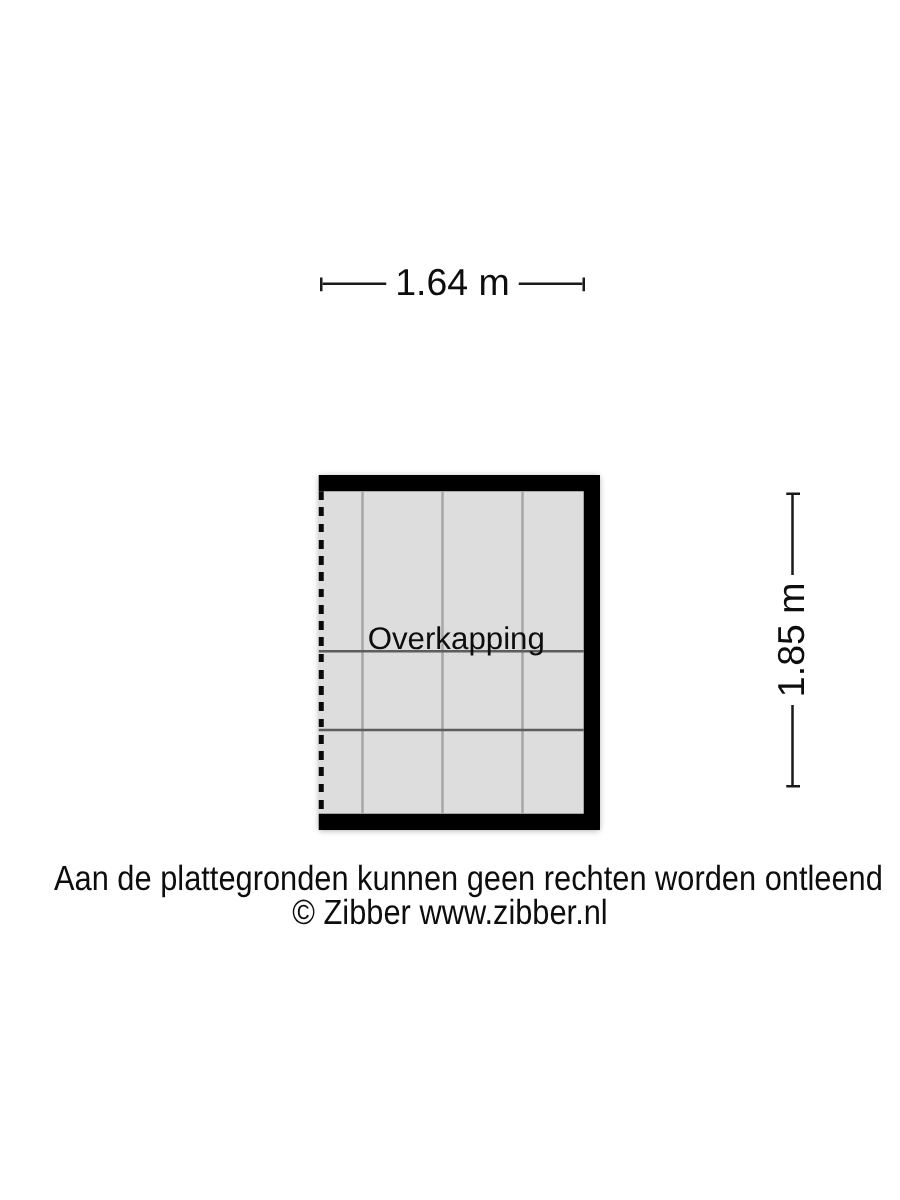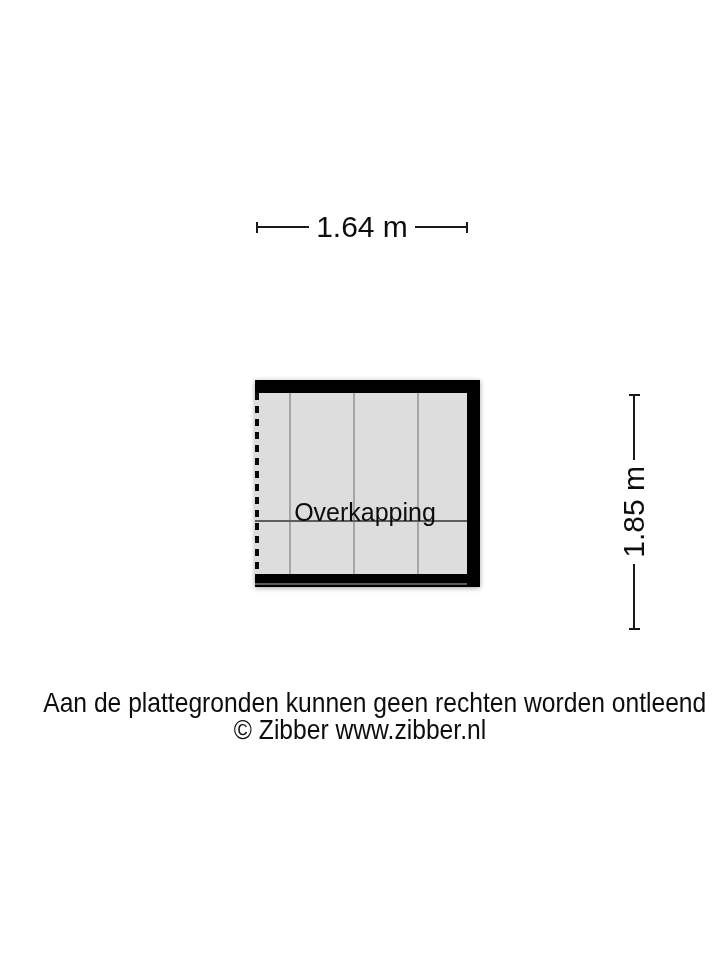--- a/index.html
+++ b/index.html
@@ -24,21 +24,21 @@
   .dim-h .seg { flex: 1; height: 2px; background: #1a1a1a; }
   .dim-text {
     font-size: 30px; line-height: 1;
     margin: 0 7px; white-space: nowrap; color: #0d0d0d;
   }
 
   
   .plan {
     position: absolute;
     left: 255px; top: 380px;
-    width: 225px; height: 207px;
+    width: 225px; height: 284px;
     box-sizing: border-box;
     border: 13px solid #000;
     border-left: 0;
     background: #dddddd;
     box-shadow: 0 1px 5px rgba(0,0,0,0.35);
     text-align: center;
   }
   .floor { position: absolute; inset: 0; }
   .dash-edge {
     position: absolute;

